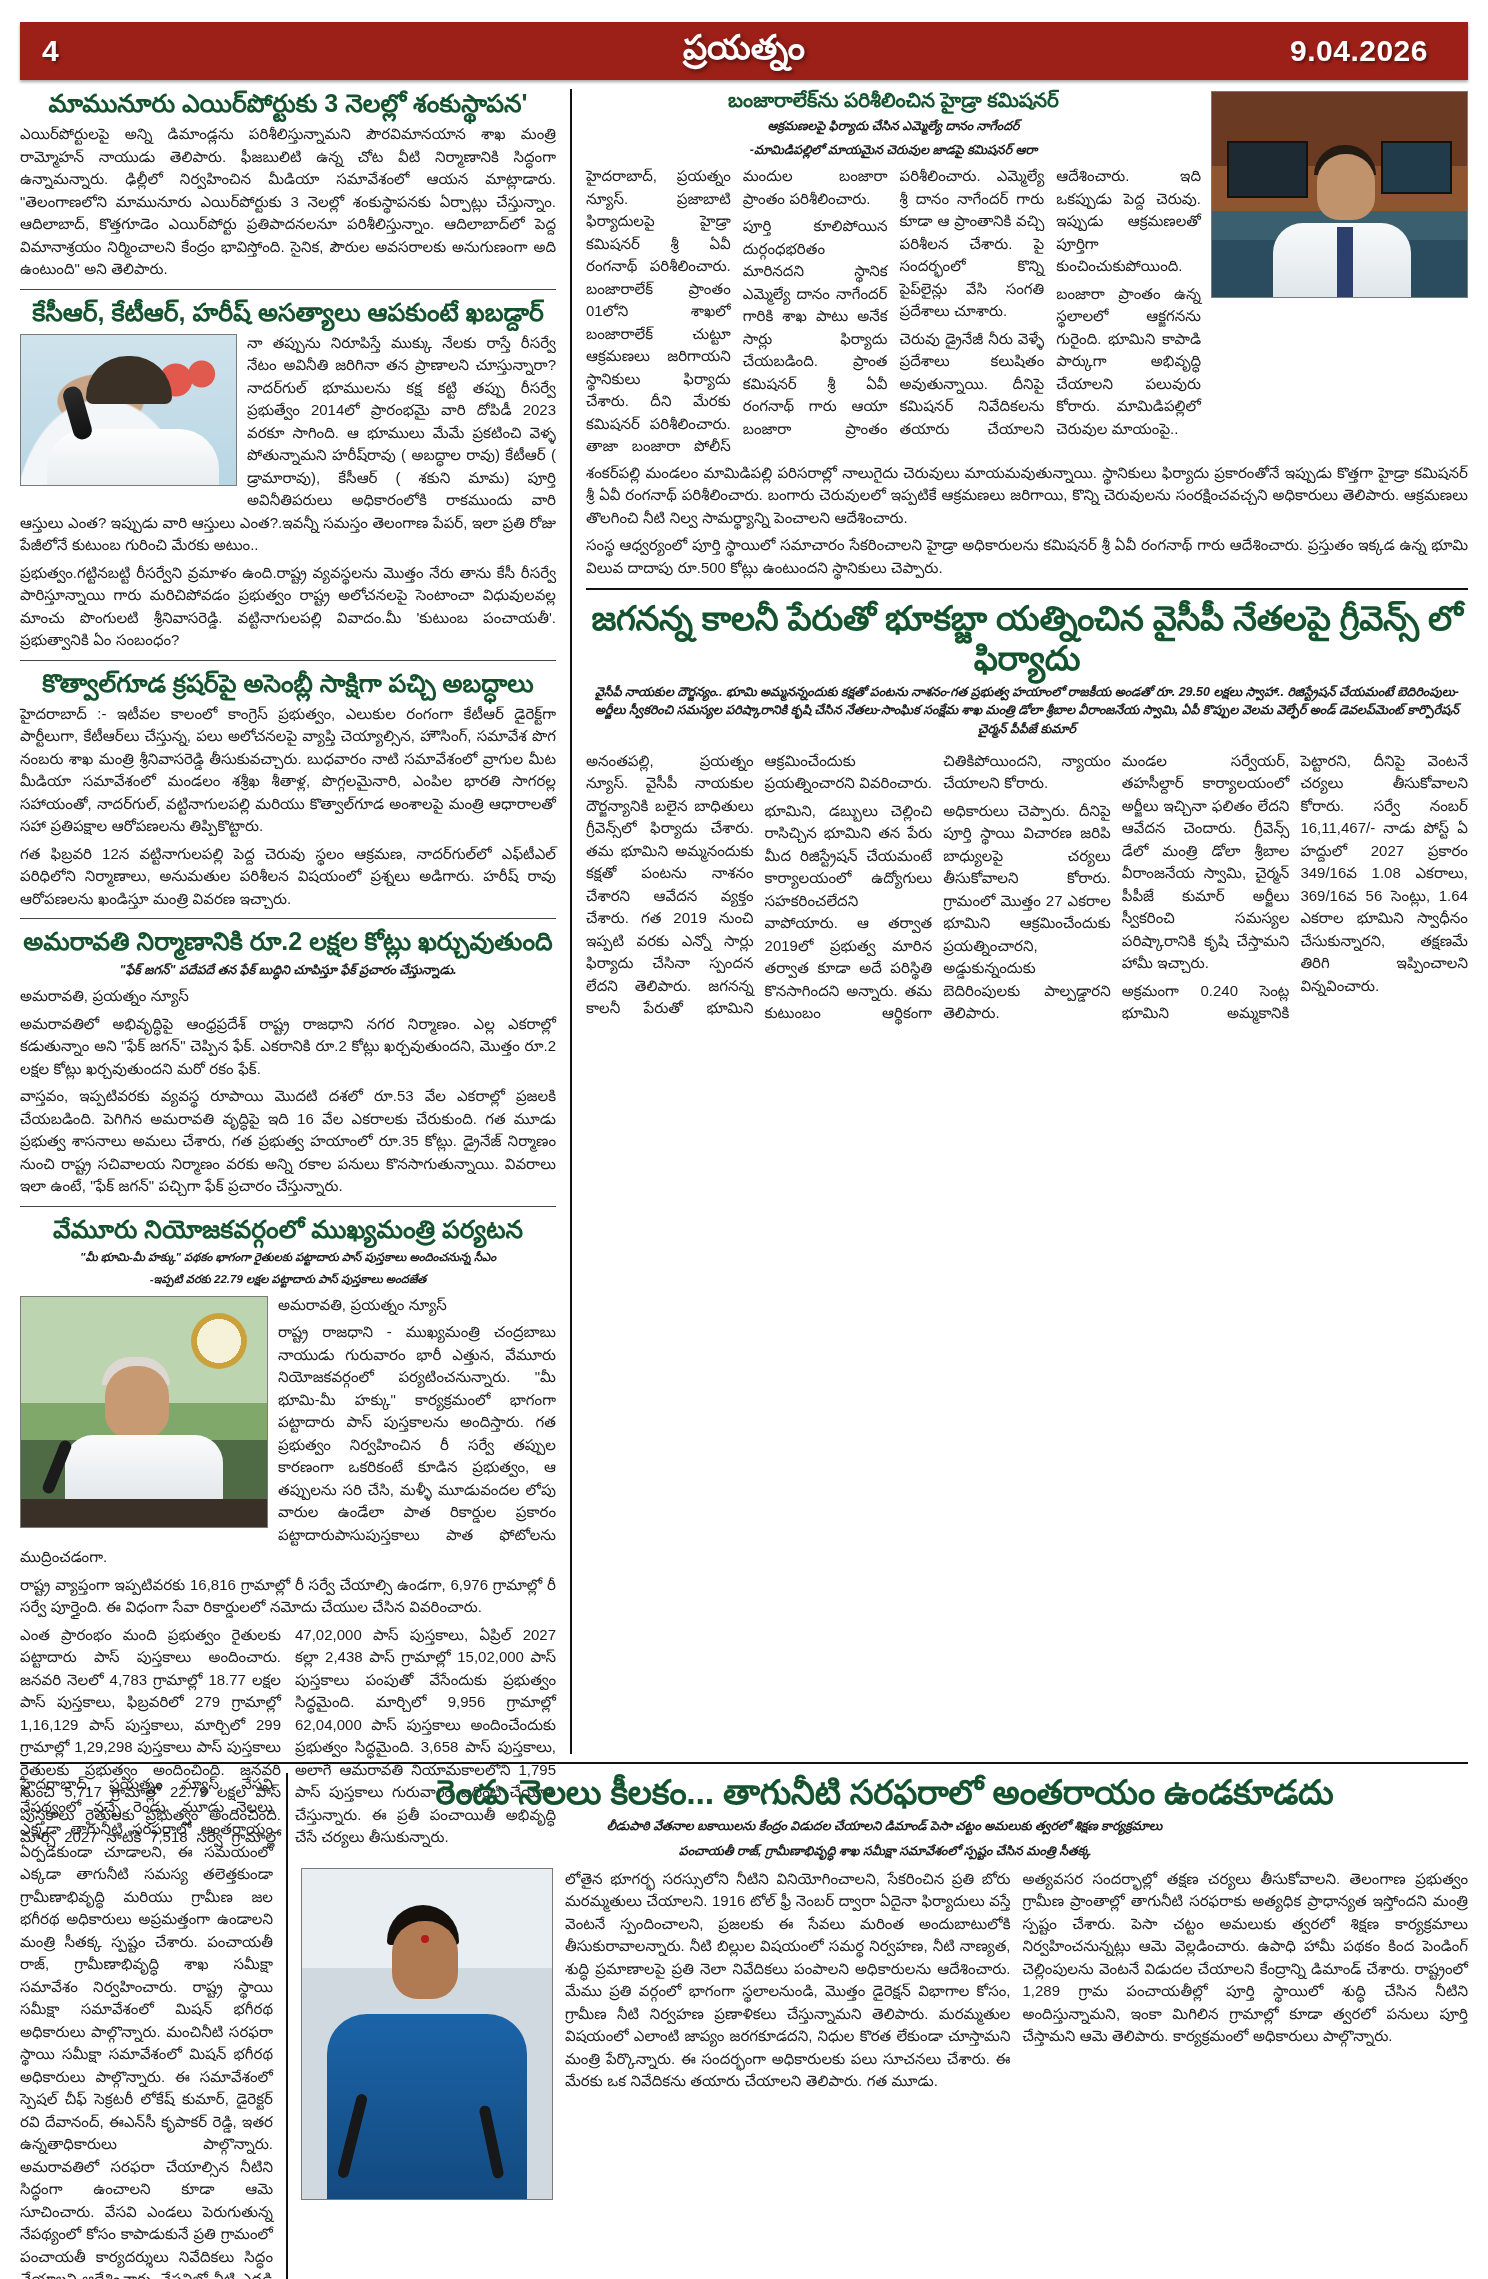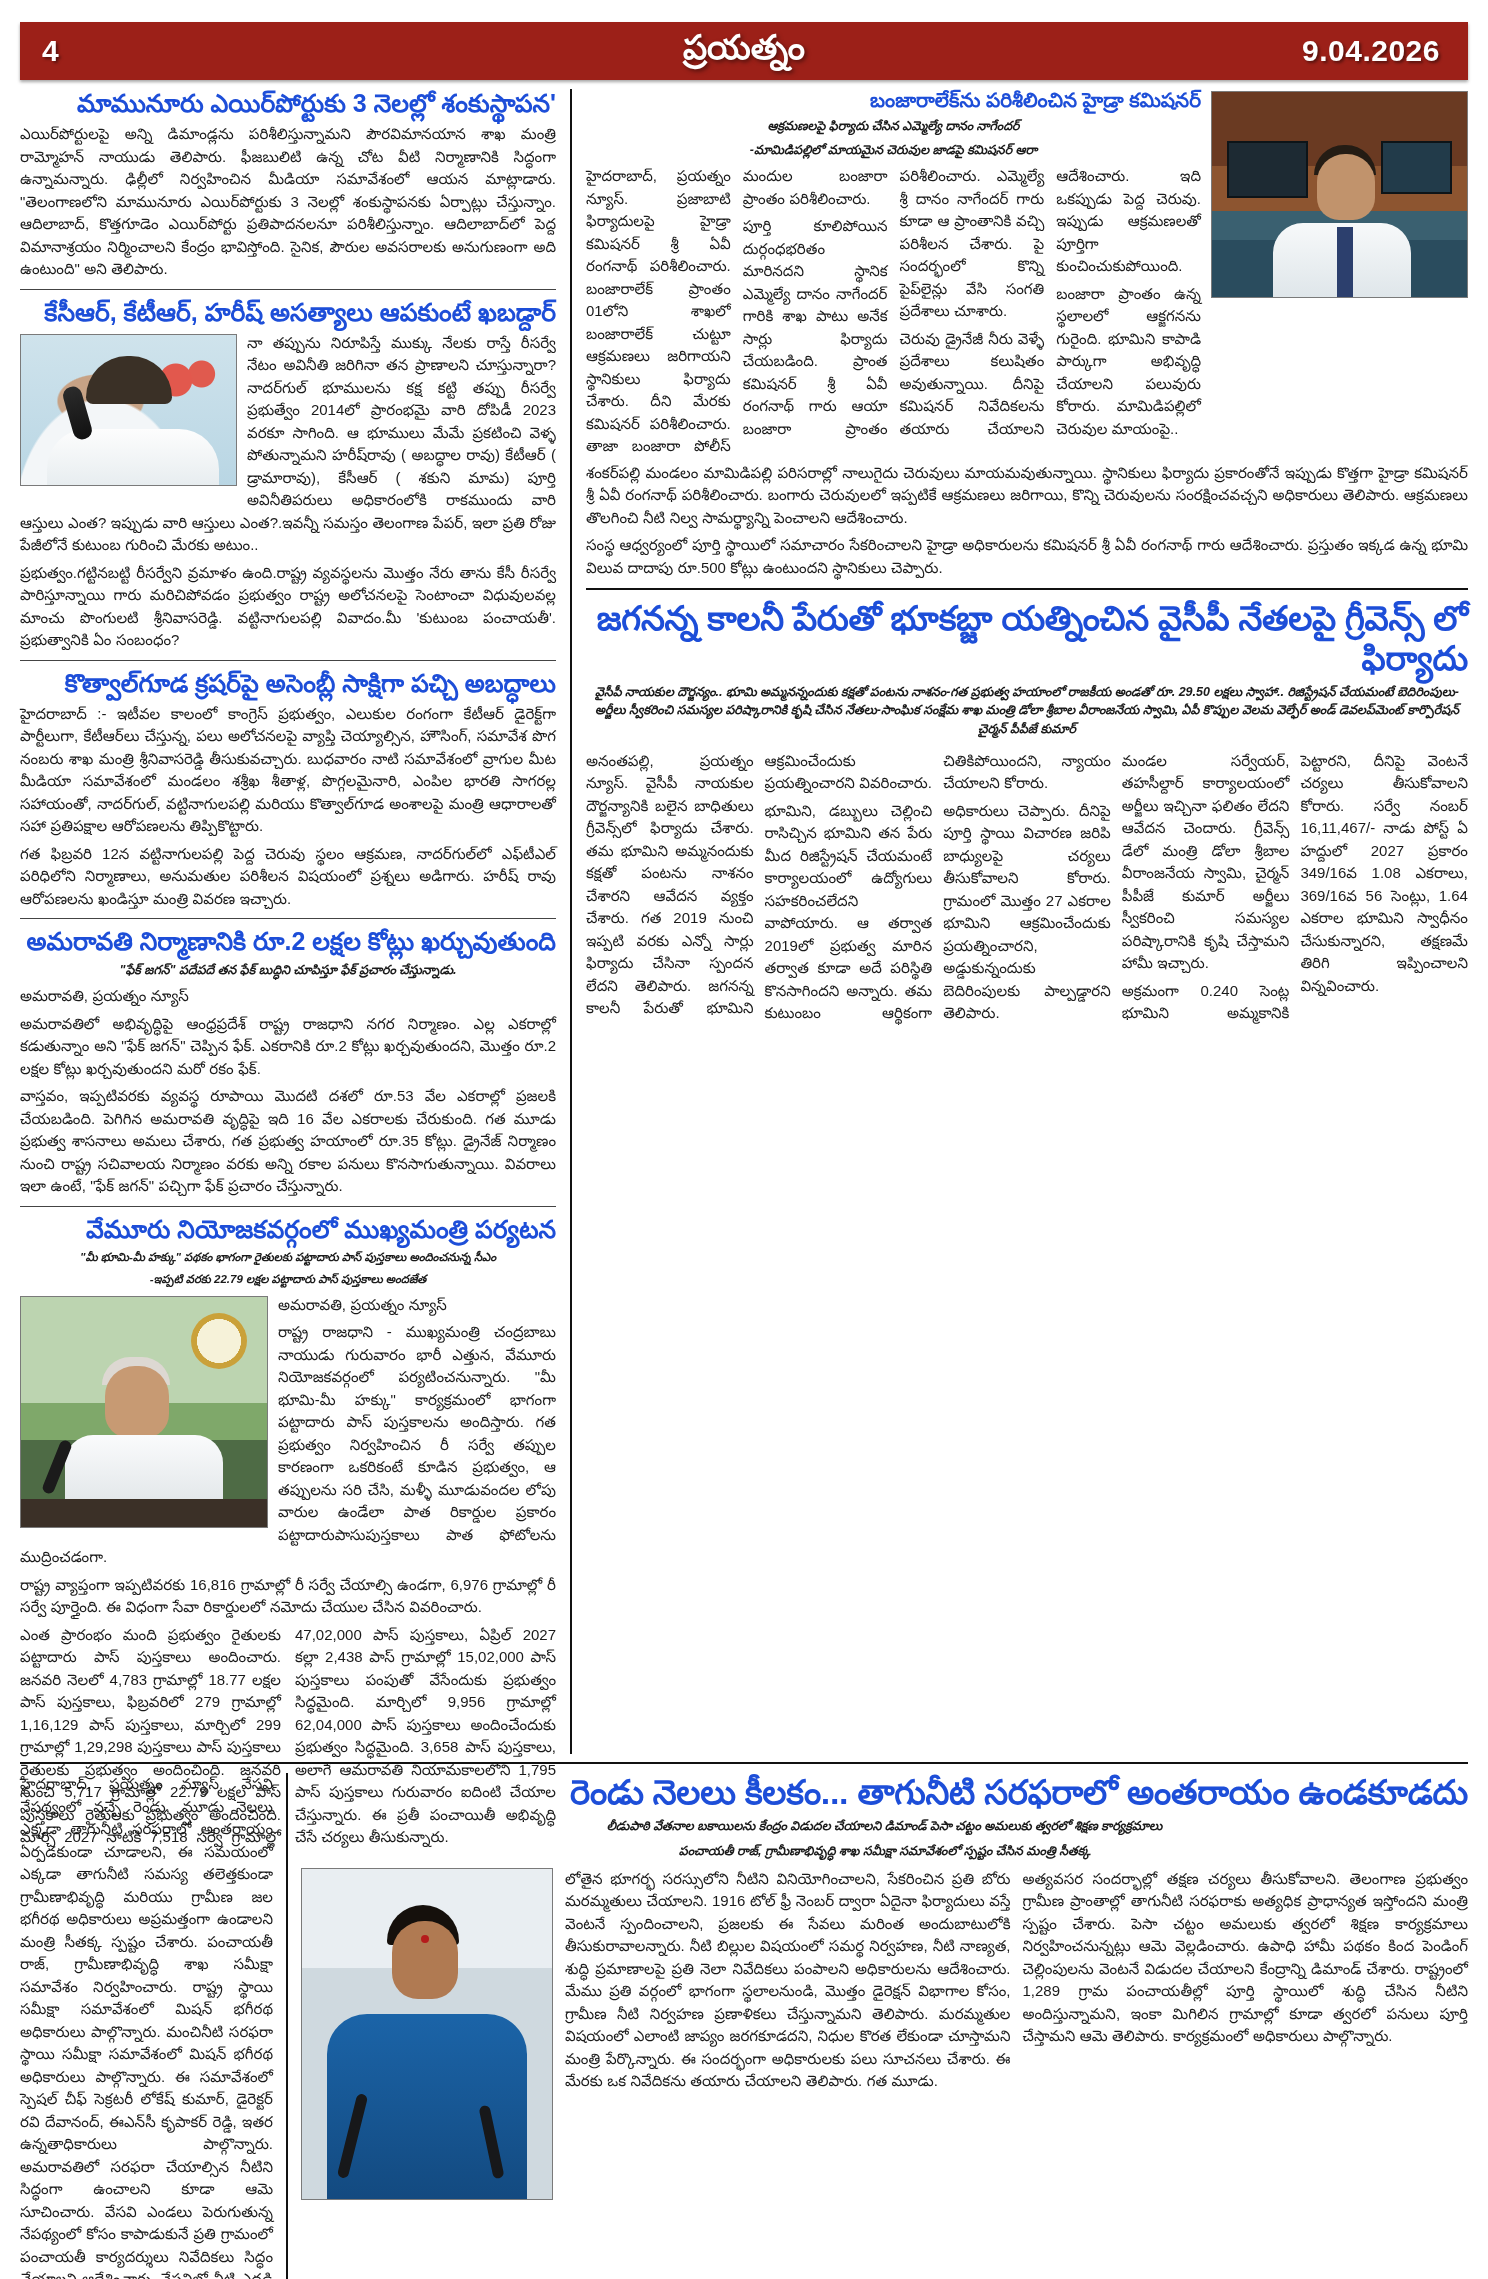--- a/index.html
+++ b/index.html
@@ -33,43 +33,43 @@
     text-shadow:2px 2px 3px rgba(0,0,0,.45);
     letter-spacing:.5px;
   }
   .masthead .title{
     position:absolute;left:50%;top:50%;transform:translate(-50%,-50%);
     color:#fff;font-size:34px;font-weight:bold;
     text-shadow:2px 2px 4px rgba(0,0,0,.5);
     white-space:nowrap;
   }
   .masthead .date{
-    position:absolute;right:28px;top:50%;transform:translateY(-50%);
+    position:absolute;right:40px;top:50%;transform:translateY(-50%);
     color:#fff;font-size:30px;font-weight:bold;
     text-shadow:2px 2px 3px rgba(0,0,0,.45);
     letter-spacing:.5px;
   }
 
   
   .body-grid{
     display:flex;
     gap:0;
     margin-top:9px;
     height:1665px;
   }
   .col-left{width:546px;flex:0 0 546px;padding-right:10px;box-sizing:border-box;}
   .vrule{width:2px;flex:0 0 2px;background:#111;margin:0 4px;}
   .col-right{flex:1;padding-left:10px;box-sizing:border-box;}
 
   
   .hl{
     font-weight:bold;
-    color:#1d4ed8;
+    color:#14532d;
     line-height:1.16;
-    text-align:right;
+    text-align:center;
     margin:0 0 5px 0;
   }
   .hl-lg{font-size:25px;}
   .hl-banner{font-size:34px;letter-spacing:-.3px;}
   .hl-wide{font-size:20px;}
 
   .subhl{
     font-size:12.5px;line-height:1.45;text-align:center;
     margin:1px 0 6px 0;color:#1b1b1b;font-weight:600;font-style:italic;
   }

